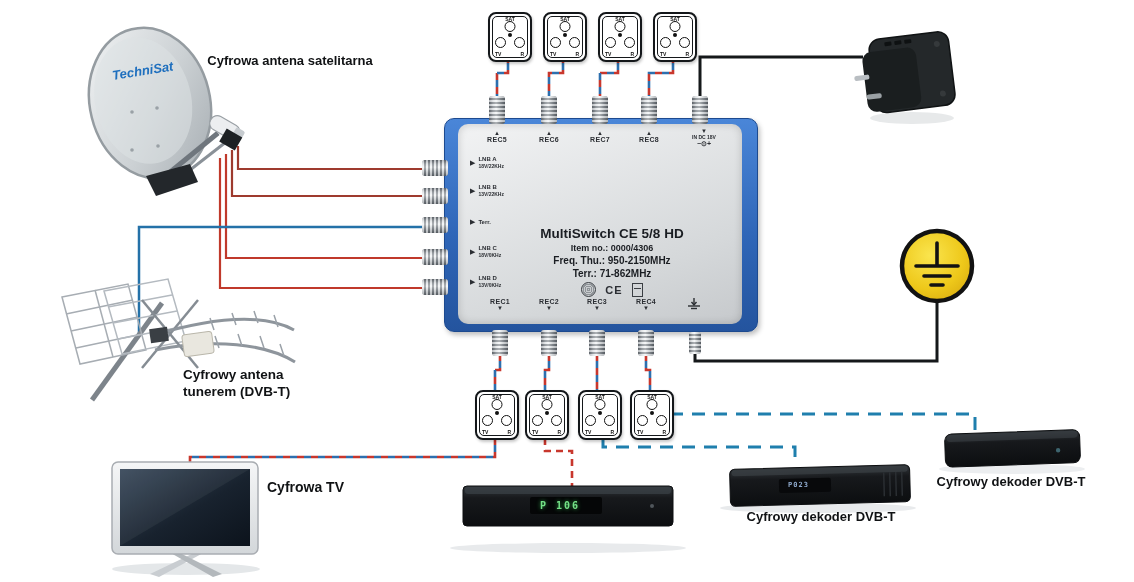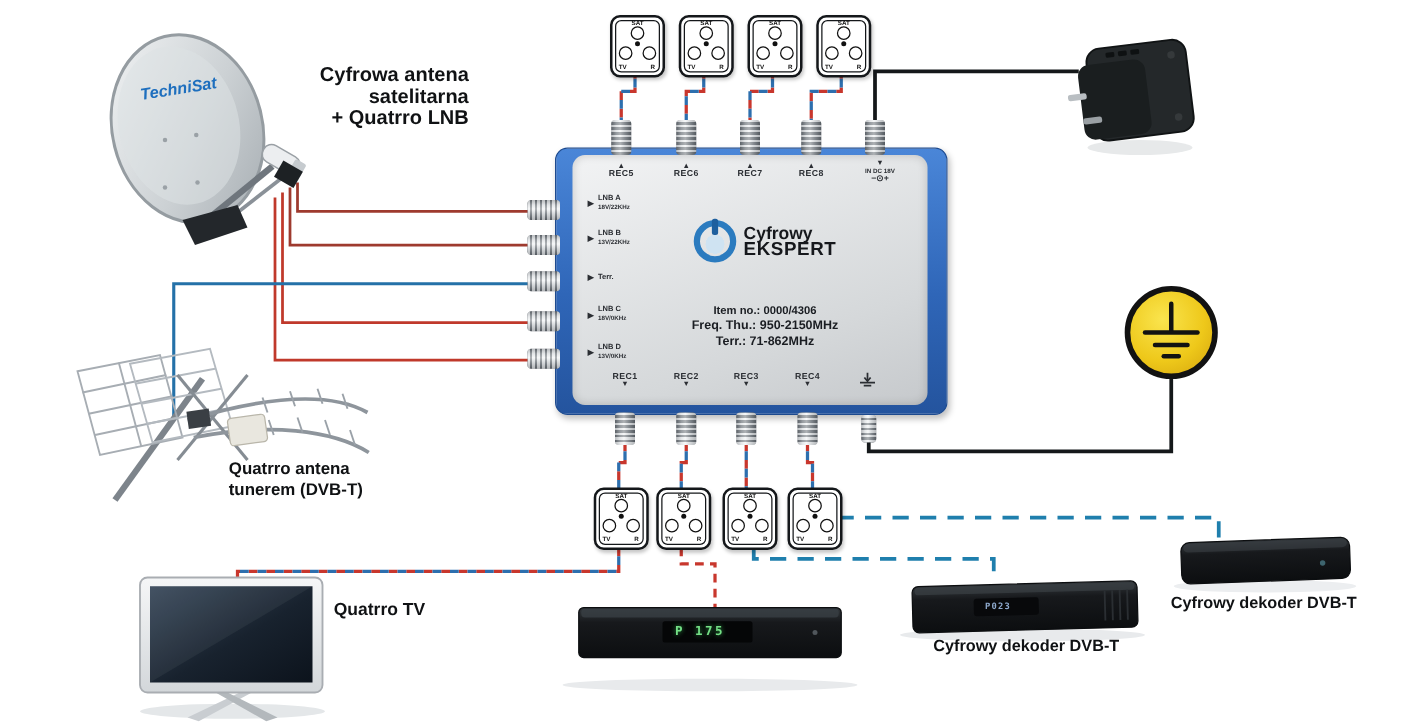--- a/index.html
+++ b/index.html
@@ -81,21 +81,21 @@
   .o-lab{position:absolute;font-weight:700;font-size:5px;color:#111;line-height:5px;}
   .o-lab.s{top:3px;left:50%;transform:translateX(-50%);}
   .o-lab.t{bottom:3px;left:5px;}
   .o-lab.r{bottom:3px;right:6px;}
 
   
   .disp{position:absolute;z-index:3;font-family:"DejaVu Sans Mono",monospace;font-weight:700;}
   .disp.green{color:#74e086;font-size:10px;letter-spacing:2px;text-shadow:0 0 4px #2f9e49;}
   .disp.blue{color:#8ea9cc;font-size:7px;letter-spacing:1px;}
 
-  .lab-dish{left:205px;top:52px;width:170px;text-align:right;font-size:16px;line-height:17px;}
+  .lab-dish{left:205px;top:52px;width:170px;text-align:center;font-size:13px;line-height:17px;}
   .lab-ant{left:183px;top:366px;font-size:13.5px;line-height:17px;}
   .lab-tv{left:267px;top:478px;font-size:14px;line-height:18px;}
   .lab-satdec{left:468px;top:531px;width:200px;text-align:center;font-size:13px;}
   .lab-middec{left:721px;top:509px;width:200px;text-align:center;font-size:13px;}
   .lab-rightdec{left:911px;top:474px;width:200px;text-align:center;font-size:13px;}
 </style>
 </head>
 <body>
 
 <div class="canvas">
@@ -364,30 +364,29 @@
         </span>
       </div>
     <div class="ms-in" style="top:183px">
         <span class="tri">▶</span>
         <span class="txt">
           <span class="nm">LNB D</span>
           <span class="sp">13V/0KHz</span>
         </span>
       </div>
 
-    <div class="ms-center ms-logo">
-      <span class="logo-ring"></span>
-      <span class="logo-txt">
-          <span class="l1">Cyfrowy</span>
-          <span class="l2">EKSPERT</span>
-        </span>
-    </div>
+    <div class="ms-center ms-model">MultiSwitch CE 5/8 HD</div>
     <div class="ms-center ms-item">Item no.: 0000/4306</div>
     <div class="ms-center ms-fs">Freq. Thu.: 950-2150MHz</div>
     <div class="ms-center ms-ft">Terr.: 71-862MHz</div>
+    <div class="ms-center ms-cert">
+      <span class="rohs"></span>
+      <span class="cemark">CE</span>
+      <span class="weee"></span>
+    </div>
 
     <div class="ms-bot" style="left:40px">
         <span class="t">REC1</span>
         <span class="tri">▼</span>
       </div>
     <div class="ms-bot" style="left:89px">
         <span class="t">REC2</span>
         <span class="tri">▼</span>
       </div>
     <div class="ms-bot" style="left:137px">
@@ -475,30 +474,29 @@
   <div class="outlet" style="left:630px;top:390px">
     <span class="o-lab s">SAT</span>
       <span class="oport o-sat"></span>
       <span class="o-dot"></span>
     <span class="oport o-tv"></span>
       <span class="oport o-r"></span>
     <span class="o-lab t">TV</span>
       <span class="o-lab r">R</span>
   </div>
 
-  <div class="disp green" style="left:540px;top:500px">P 175</div>
+  <div class="disp green" style="left:540px;top:500px">P 106</div>
   <div class="disp blue" style="left:788px;top:481px">P023</div>
 
   <div class="lbl lab-dish">
     <div>Cyfrowa antena satelitarna</div>
-      <div>+ Quatrro LNB</div>
   </div>
   <div class="lbl lab-ant">
-    <div>Quatrro antena</div>
+    <div>Cyfrowy antena</div>
       <div>tunerem (DVB-T)</div>
   </div>
   <div class="lbl lab-tv">
-    <div>Quatrro TV</div>
+    <div>Cyfrowa TV</div>
   </div>
   <div class="lbl lab-middec">Cyfrowy dekoder DVB-T</div>
   <div class="lbl lab-rightdec">Cyfrowy dekoder DVB-T</div>
 
 </div>
 
 </body></html>

